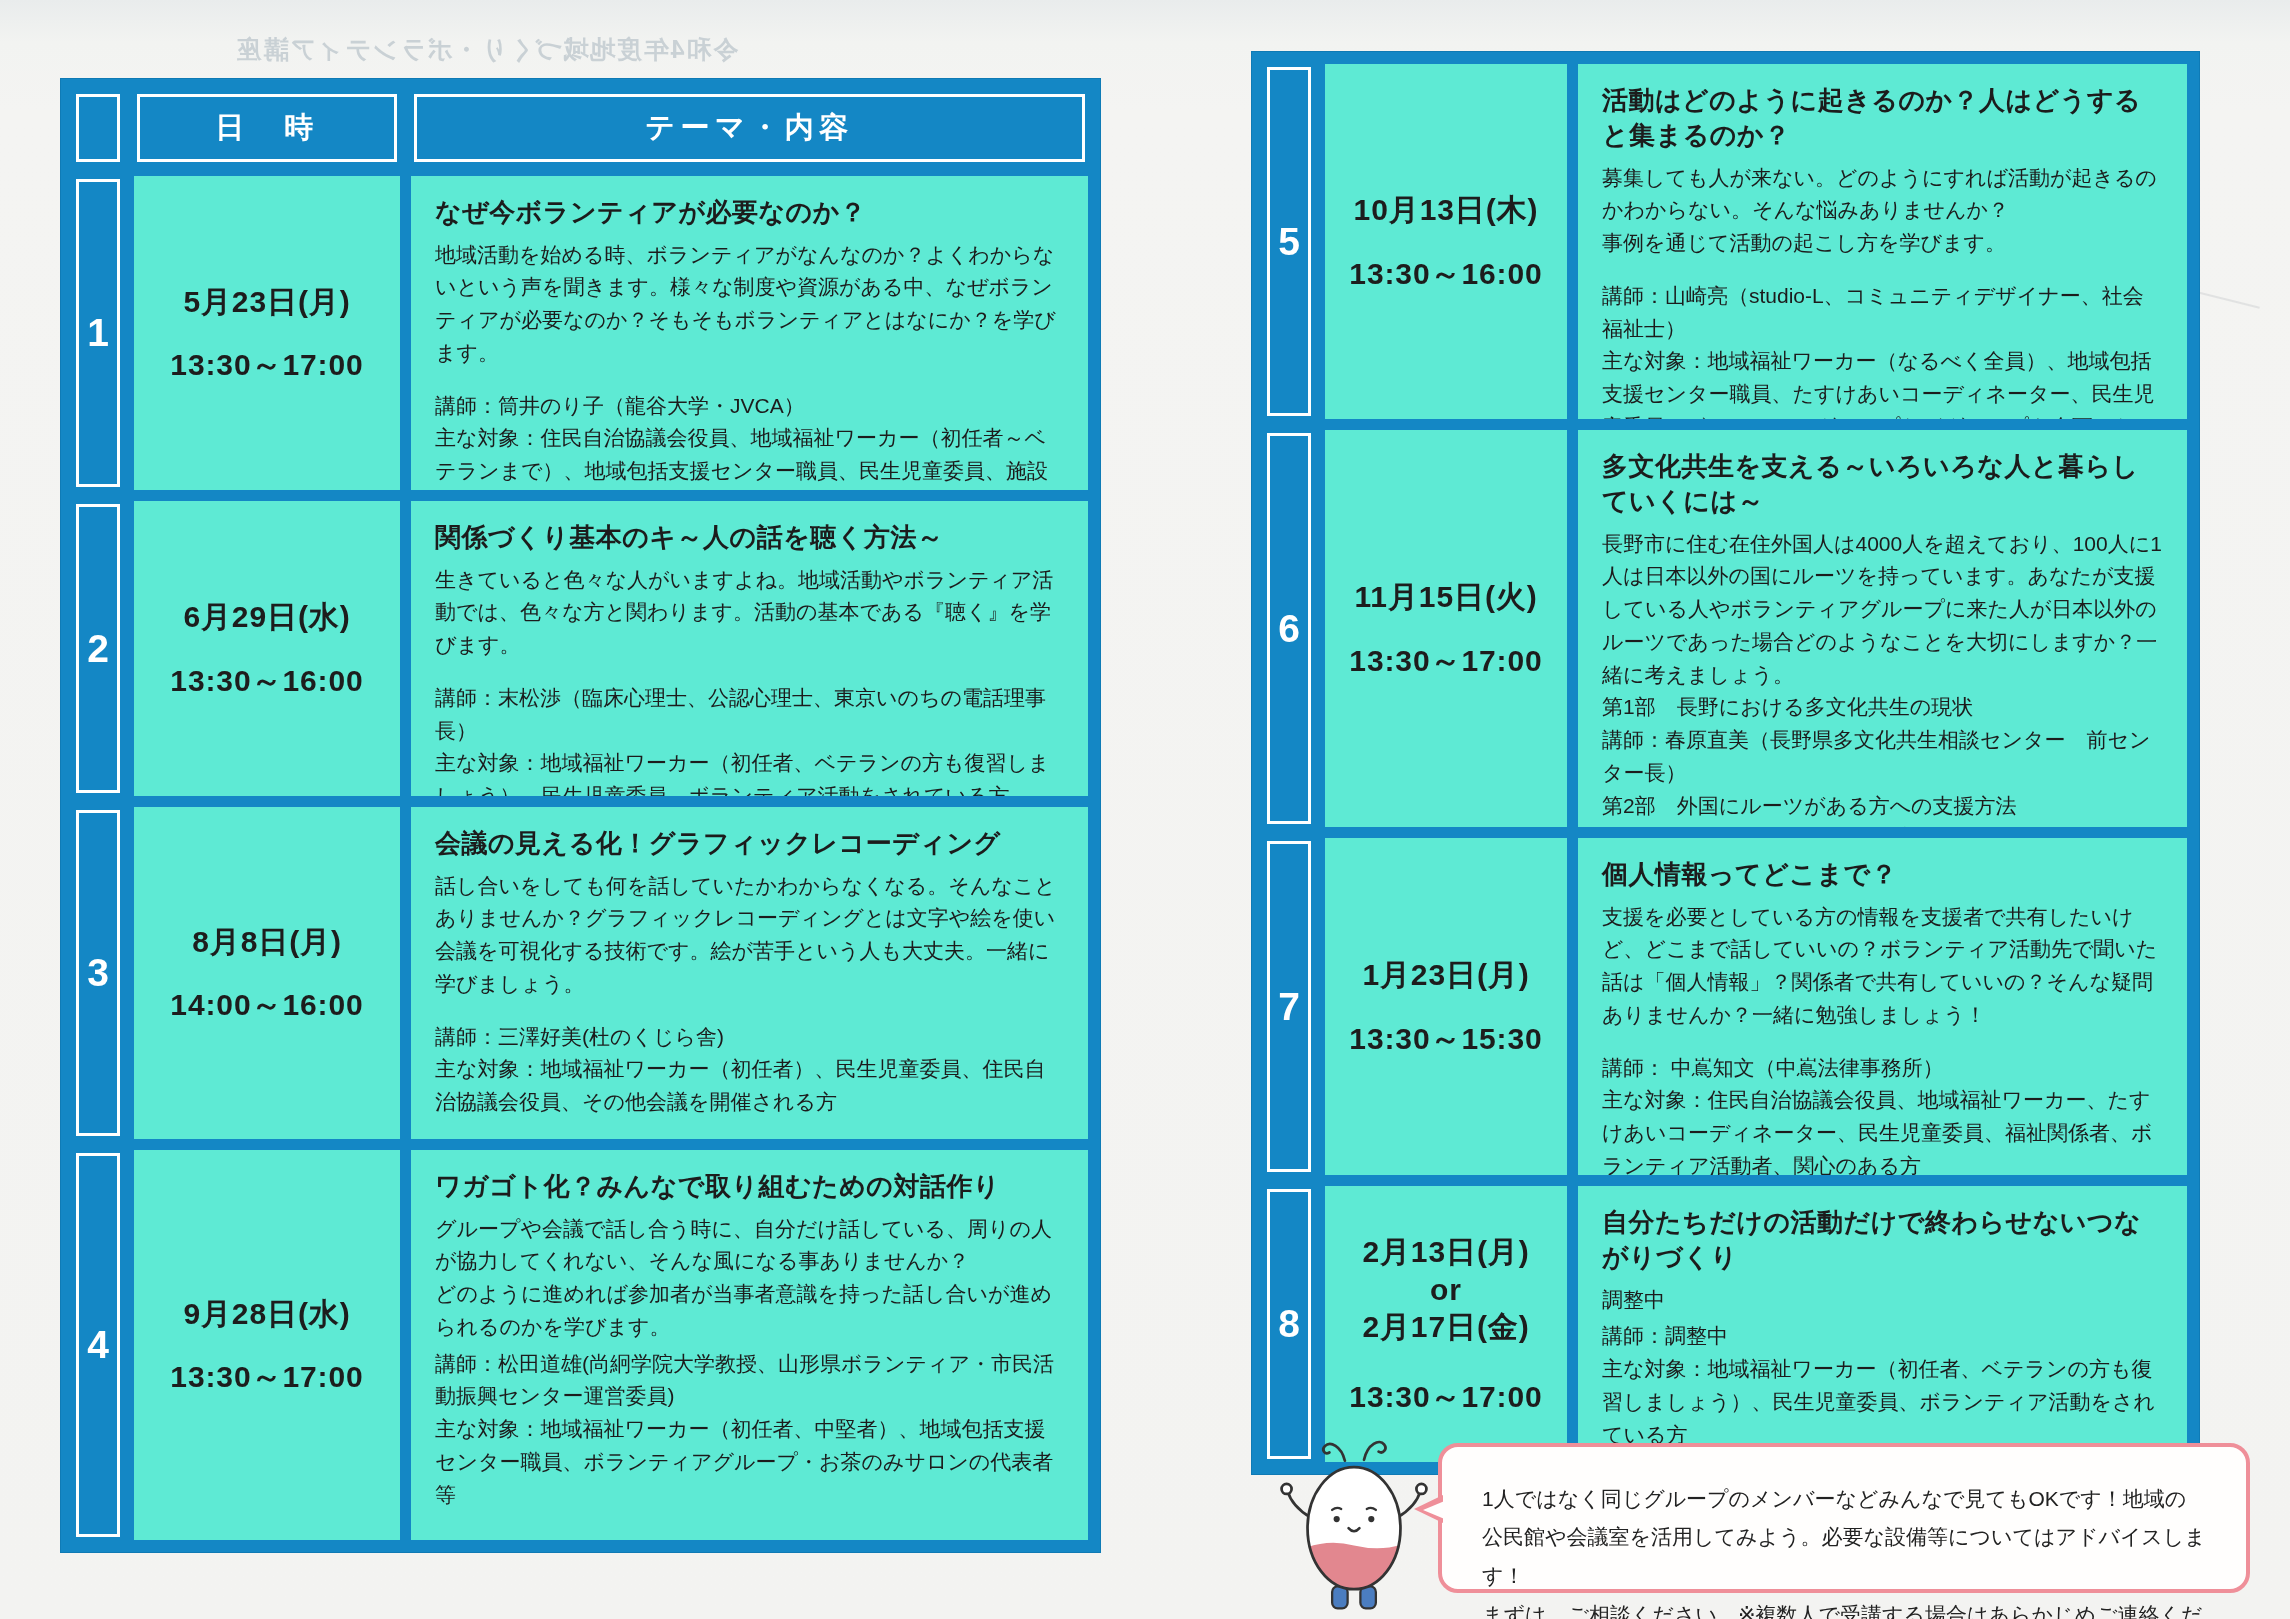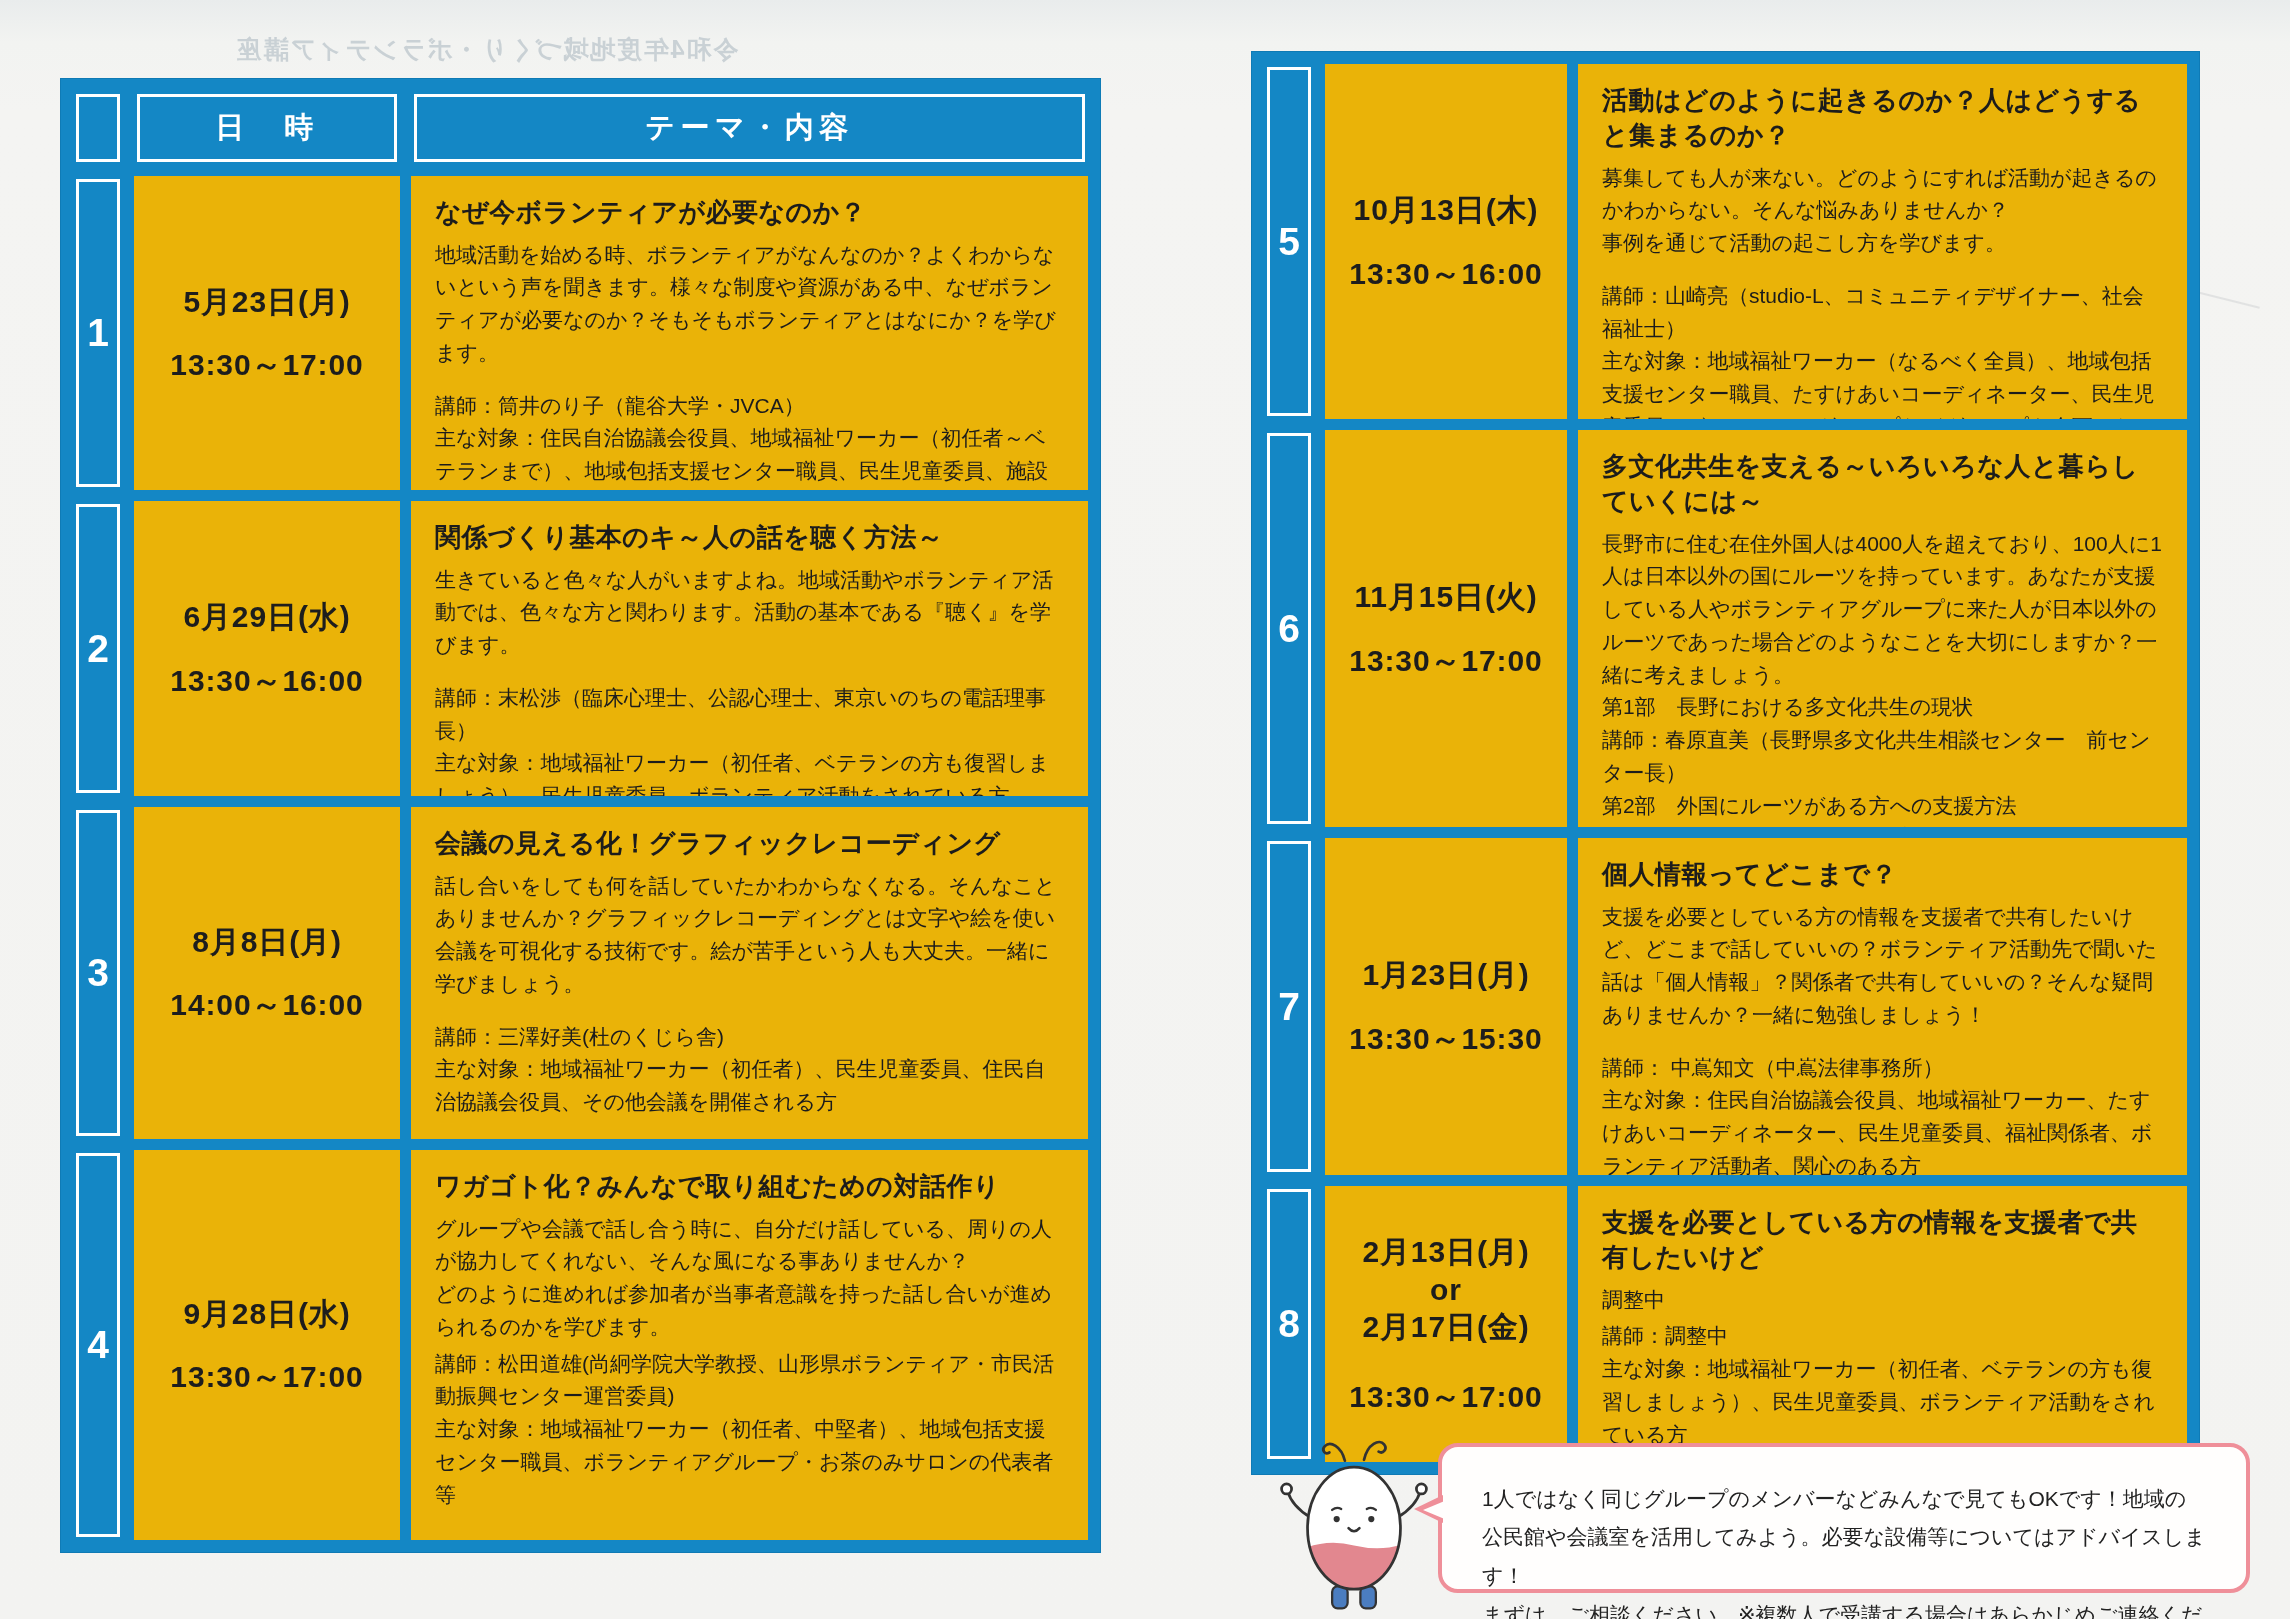--- a/index.html
+++ b/index.html
@@ -21,21 +21,21 @@
   .foldline{position:absolute;background:#c9ccce;opacity:.45;pointer-events:none;}
   
   .tbl{position:absolute;background:#1487c5;display:grid;gap:11px;padding:13px;
     box-shadow:0 0 0 0.9px #0f7ab4 inset;}
   .tbl-left{left:60px;top:78px;width:1015px;height:1449px;
     grid-template-columns:50px 266px 1fr;
     grid-template-rows:74px 314px 295px 332px 1fr;}
   .tbl-right{left:1251px;top:51px;width:923px;height:1398px;
     grid-template-columns:50px 242px 1fr;
     grid-template-rows:355px 397px 337px 1fr;}
-  .cell{background:#eab308;overflow:hidden;}
+  .cell{background:#5eead4;overflow:hidden;}
   .cell.blue{background:transparent;border:3.7px solid #ffffff;margin:2.8px;}
   .head{display:flex;align-items:center;justify-content:center;
     color:#fff;font-size:29px;font-weight:900;letter-spacing:5.5px;}
   .num{display:flex;align-items:center;justify-content:center;
     color:#fff;font-size:39px;font-weight:900;}
   .date{display:flex;flex-direction:column;align-items:center;justify-content:center;
     gap:26px;color:#1d1d1d;}
   .date .d,.date .t{font-size:30px;font-weight:900;letter-spacing:0.9px;
     white-space:pre-line;text-align:center;line-height:1.25;}
   .date.tight{gap:32px;}
@@ -164,21 +164,21 @@
     </div>
 
     <div class="cell blue num">8</div>
     <div class="cell date tight">
       <div class="d">2月13日(月)
 or
 2月17日(金)</div>
       <div class="t">13:30～17:00</div>
     </div>
     <div class="cell theme">
-      <h3>支援を必要としている方の情報を支援者で共有したいけど</h3>
+      <h3>自分たちだけの活動だけで終わらせないつながりづくり</h3>
       <p>調整中</p>
       <p class="details small-gap">講師：調整中
 主な対象：地域福祉ワーカー（初任者、ベテランの方も復習しましょう）、民生児童委員、ボランティア活動をされている方</p>
     </div>
   </section>
 
   <svg class="mascot" viewBox="0 0 180 200">
 
     <path d="M80 30 C76 14 64 8 58 14 C54 18 58 24 63 21" fill="none" stroke="#333" stroke-width="3" stroke-linecap="round"></path>
     <path d="M101 29 C105 11 118 6 123 12 C127 17 122 23 117 20" fill="none" stroke="#333" stroke-width="3" stroke-linecap="round"></path>

